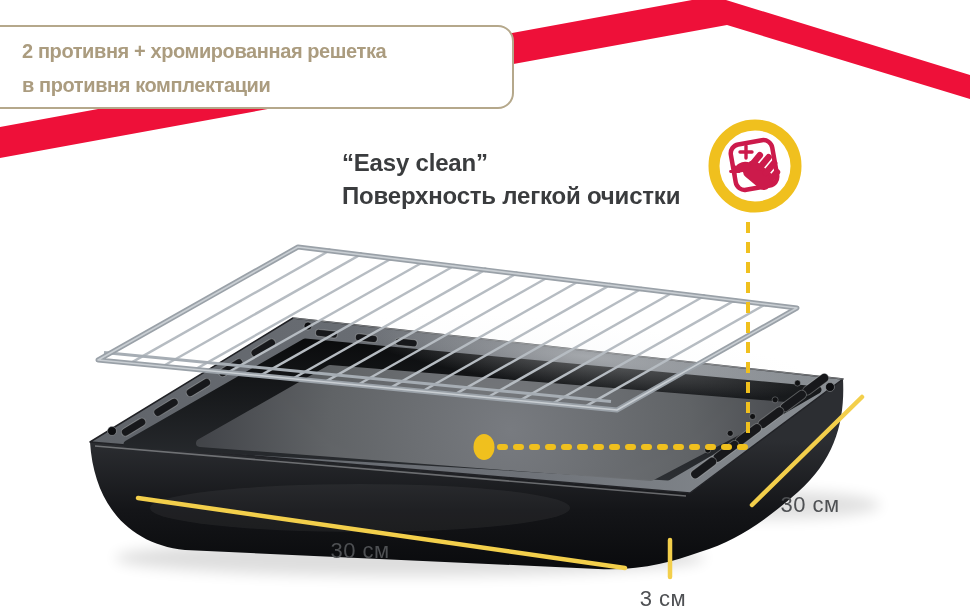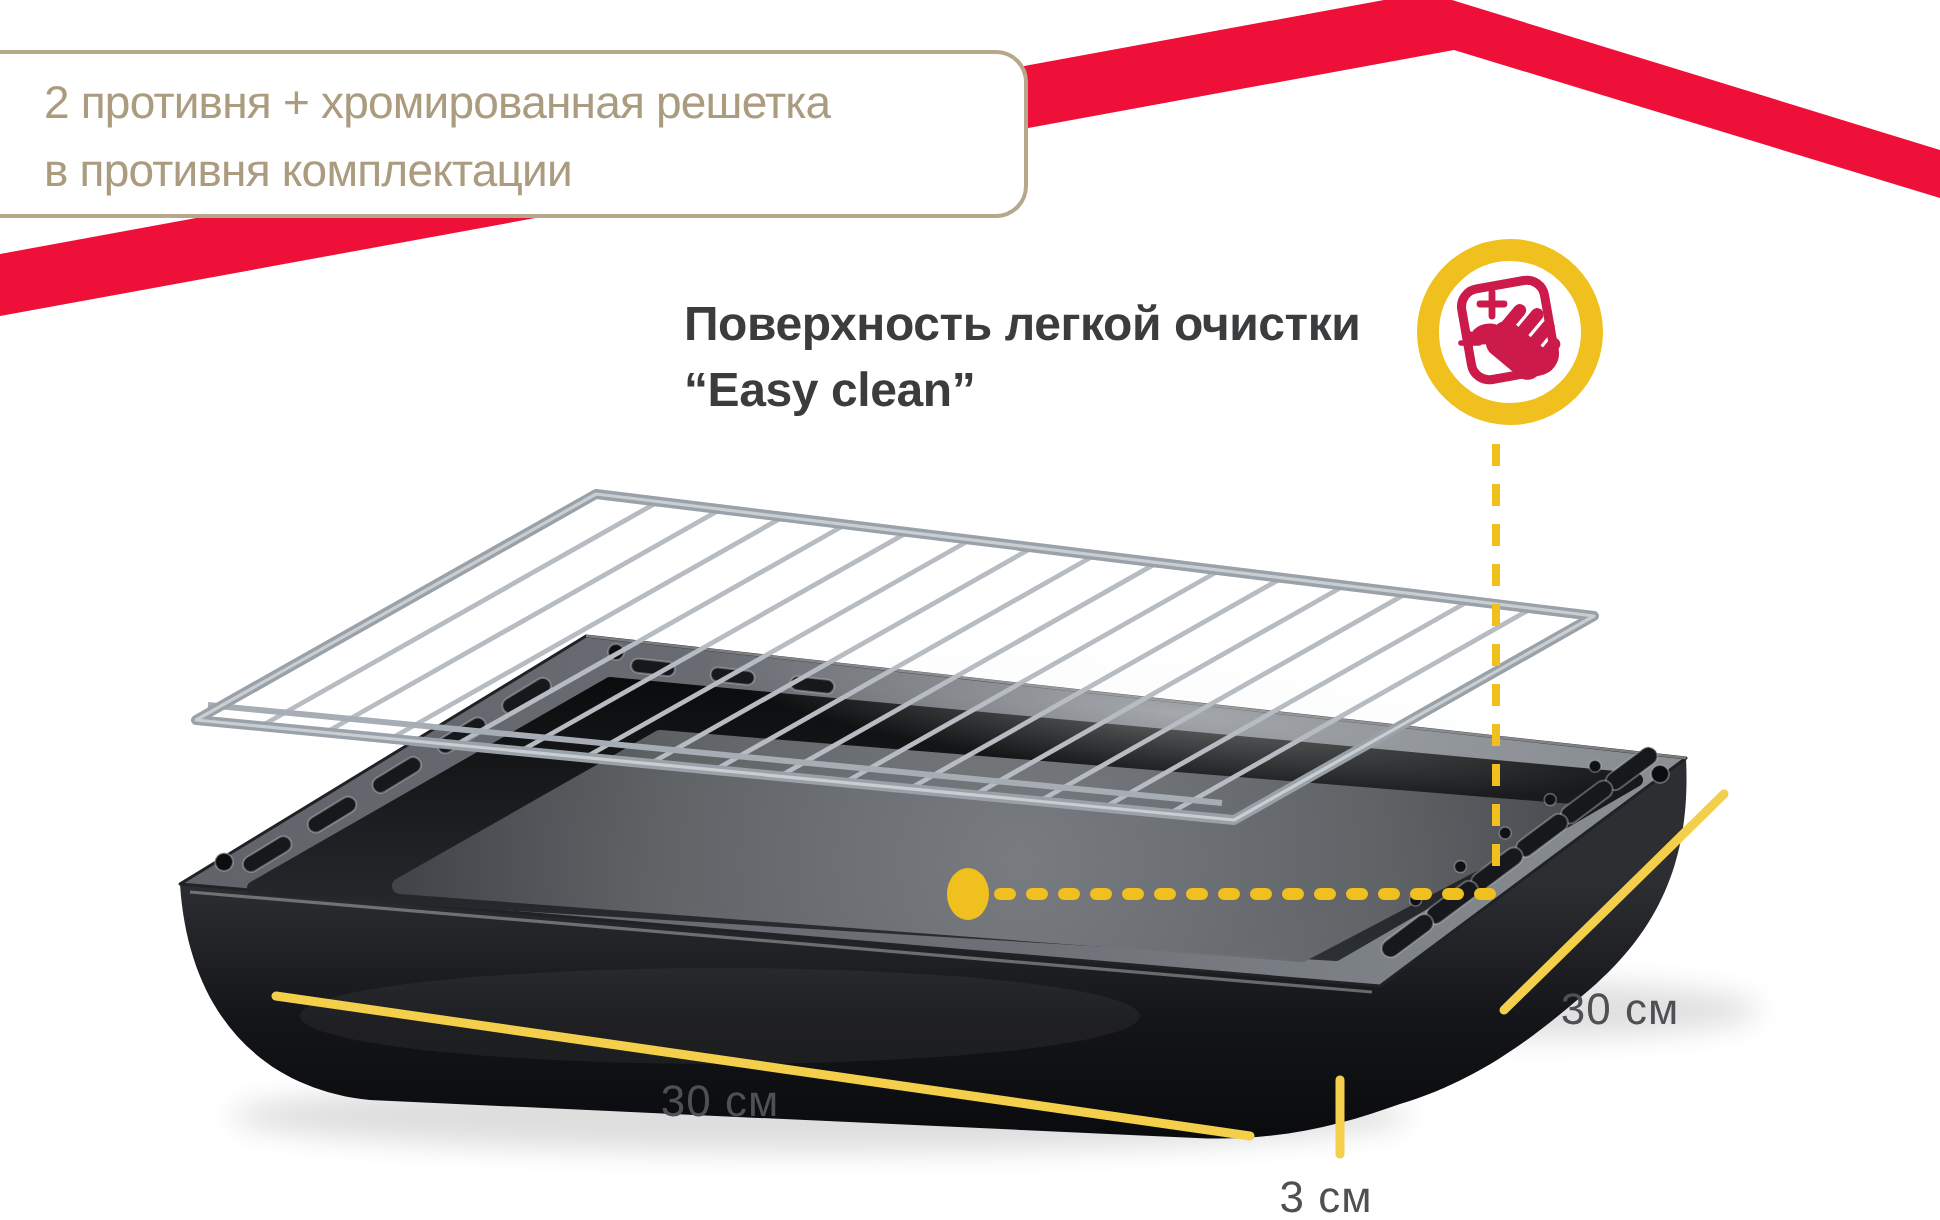--- a/index.html
+++ b/index.html
@@ -11,21 +11,21 @@
   svg{display:block;}
 
   
   .promo-box{
     position:absolute;left:-34px;top:25px;width:548px;height:84px;
     background:#ffffff;border:2.5px solid var(--tan-border,#b5a88b);
     border-radius:16px;box-sizing:border-box;
     padding:7px 0 0 54px;z-index:3;
   }
   .promo-line{
-    font-size:23px;font-weight:normal;line-height:34px;letter-spacing:-0.4px;
+    font-size:20px;font-weight:bold;line-height:34px;letter-spacing:-0.4px;
     color:var(--tan,#ab9c7f);white-space:nowrap;
   }
 
   
   .easyclean{
     position:absolute;left:342px;top:146px;z-index:3;
   }
   .easyclean-line{
     font-size:24px;font-weight:600;line-height:33px;letter-spacing:-0.2px;
     color:var(--dark-text,#3a3c3e);white-space:nowrap;
@@ -58,22 +58,22 @@
   <svg class="layer" width="970" height="610" viewBox="0 0 970 610" style="z-index:1">
     <polygon points="0,127 692,0 726,0 970,75 970,99 727,25 0,158" style="fill:var(--ribbon-red,#ee1039)"></polygon>
   </svg>
 
   <div class="promo-box">
     <div class="promo-line">2 противня + хромированная решетка</div>
     <div class="promo-line">в противня комплектации</div>
   </div>
 
   <div class="easyclean">
+    <div class="easyclean-line">“Easy clean”</div>
     <div class="easyclean-line">Поверхность легкой очистки</div>
-    <div class="easyclean-line">“Easy clean”</div>
   </div>
 
   <svg class="badge" viewBox="0 0 94 94">
     <circle cx="47" cy="47" r="41" fill="#ffffff" stroke-width="11" style="stroke:var(--accent-yellow,#f0c01e)"></circle>
     <g>
       <rect x="25" y="23" width="42" height="46" rx="9" fill="none" stroke-width="4.5" transform="rotate(-10 46 46)" style="stroke:var(--icon-red,#cc1a4b)"></rect>
       <path d="M38,27 v12 M32,33 h12" stroke-width="3.4" stroke-linecap="round" fill="none" style="stroke:var(--icon-red,#cc1a4b)"></path>
       <path d="M27,48 v9 M22.5,52.5 h9" stroke-width="2.8" stroke-linecap="round" fill="none" style="stroke:var(--icon-red,#cc1a4b)"></path>
       <g transform="translate(54,52) rotate(40)" style="fill:var(--icon-red,#cc1a4b)">
         <rect x="-16" y="-4" width="32" height="19" rx="7"></rect>

